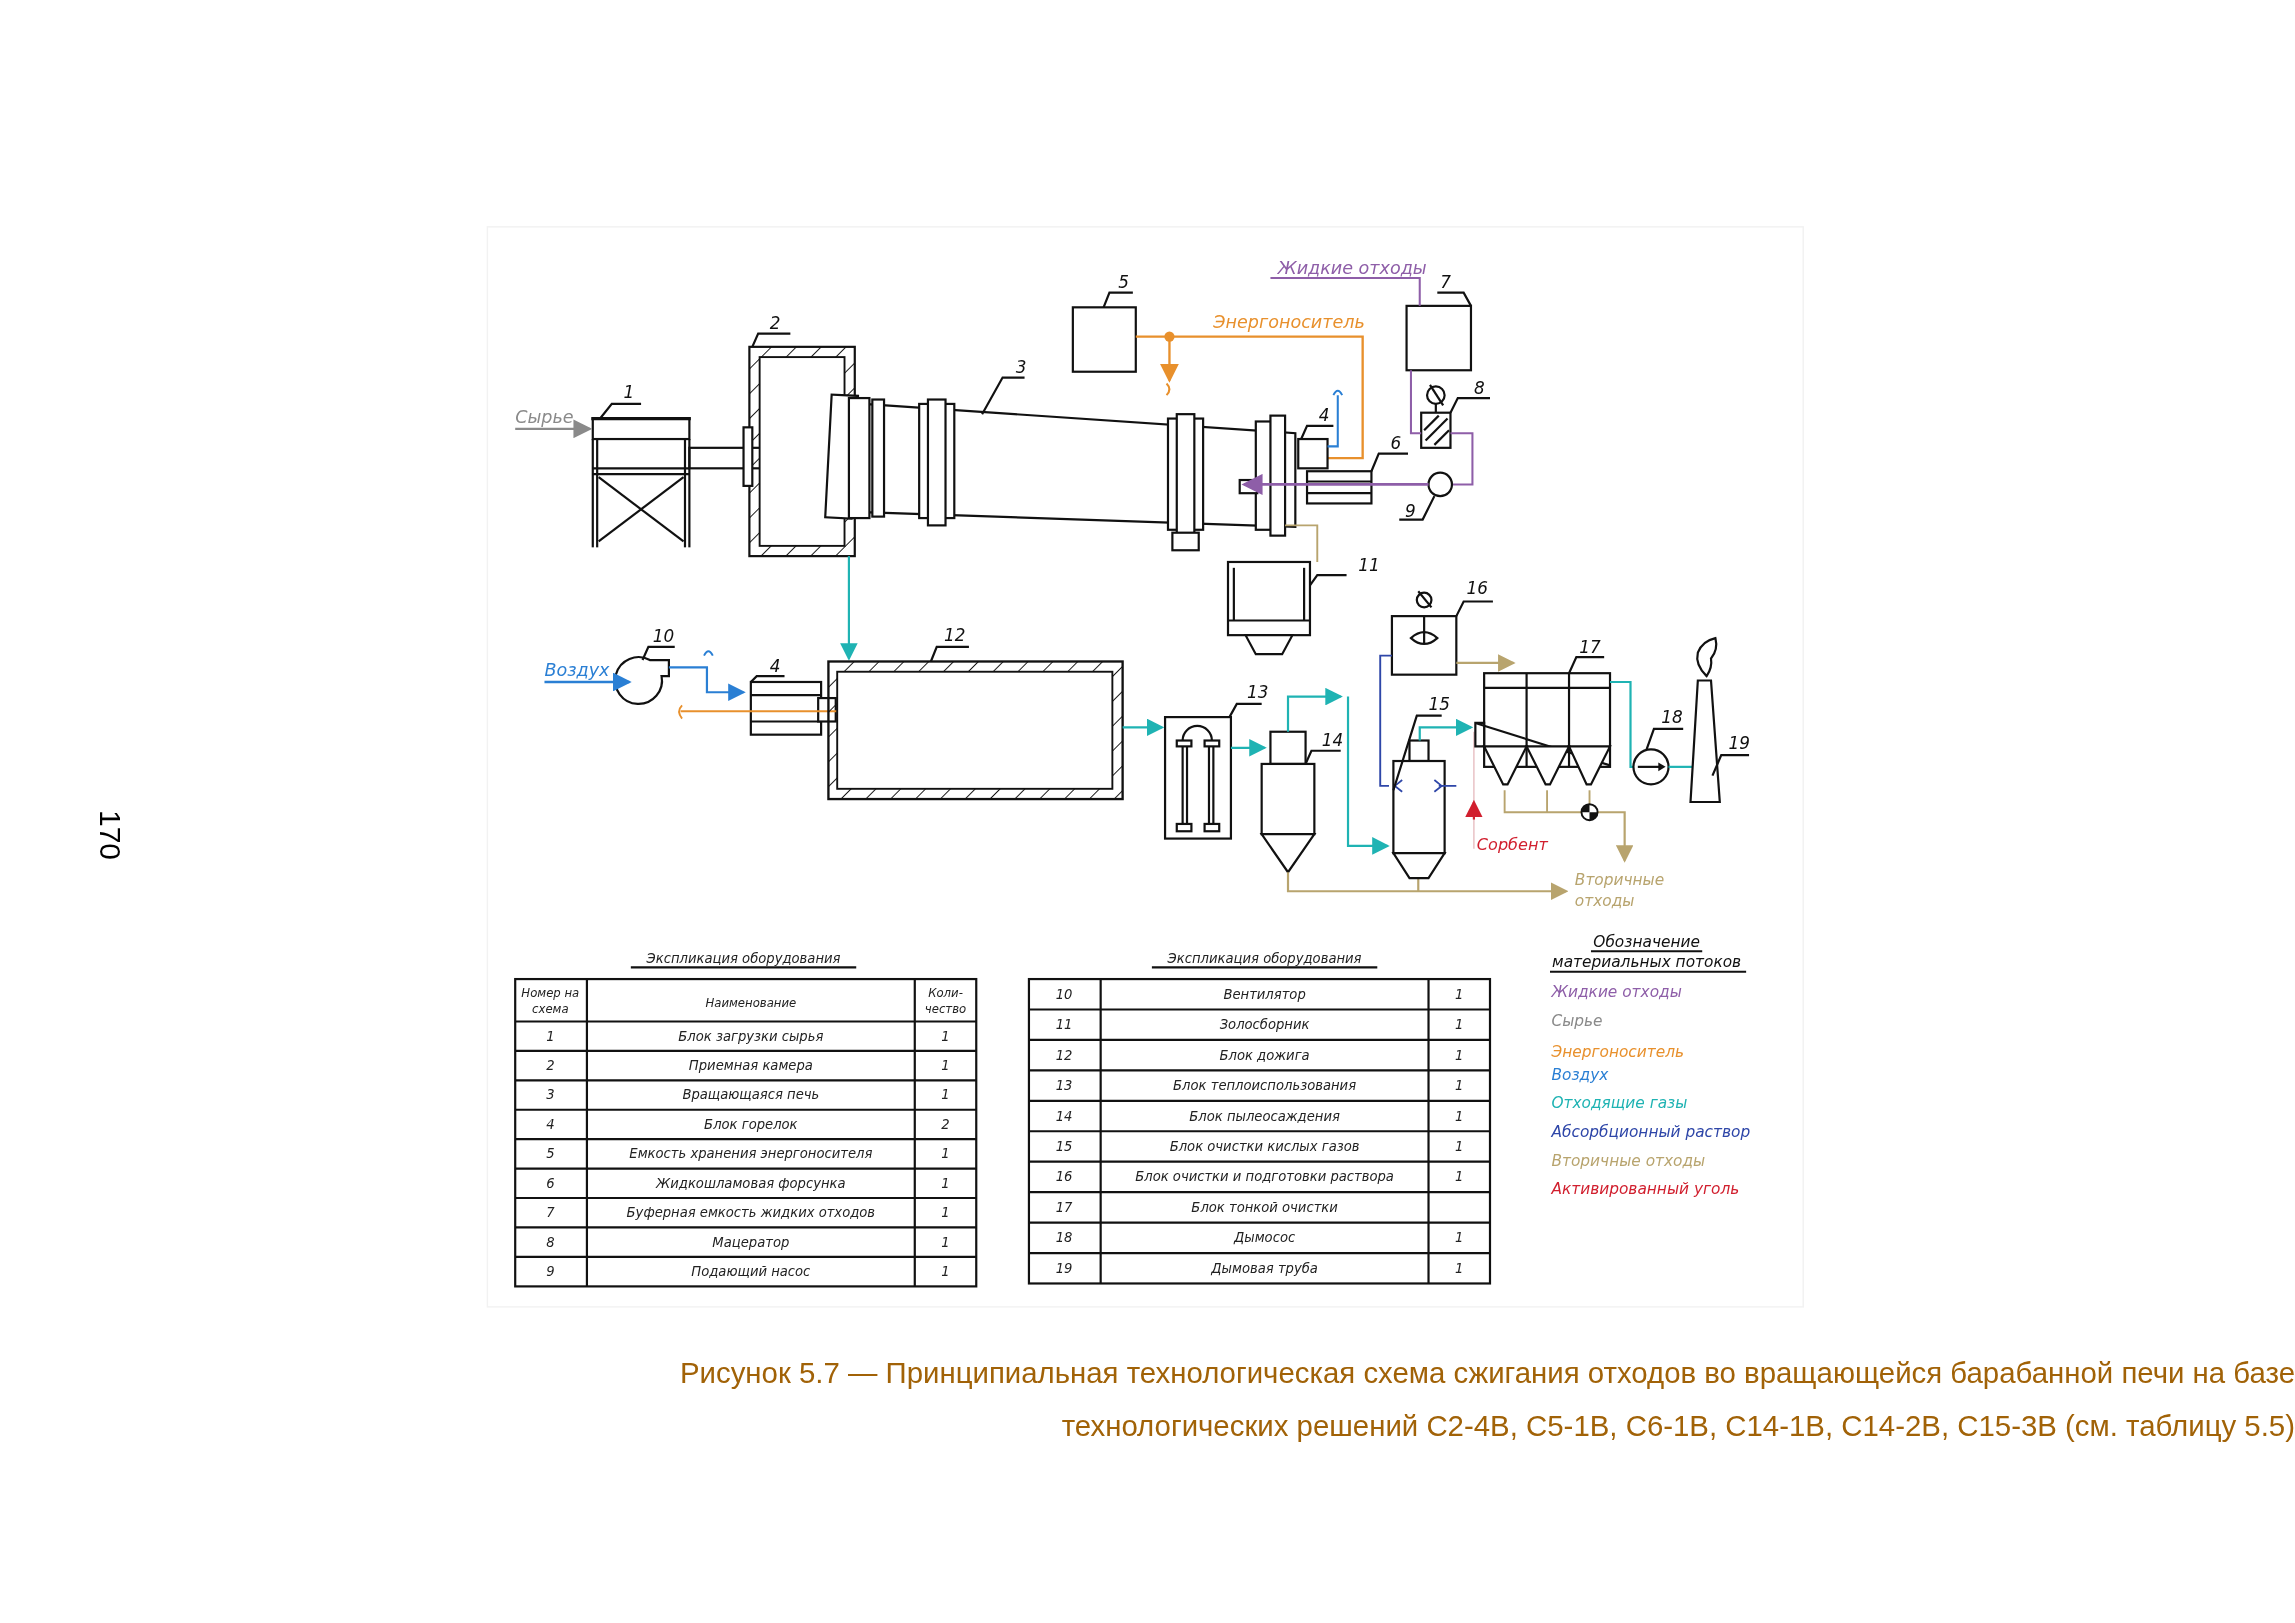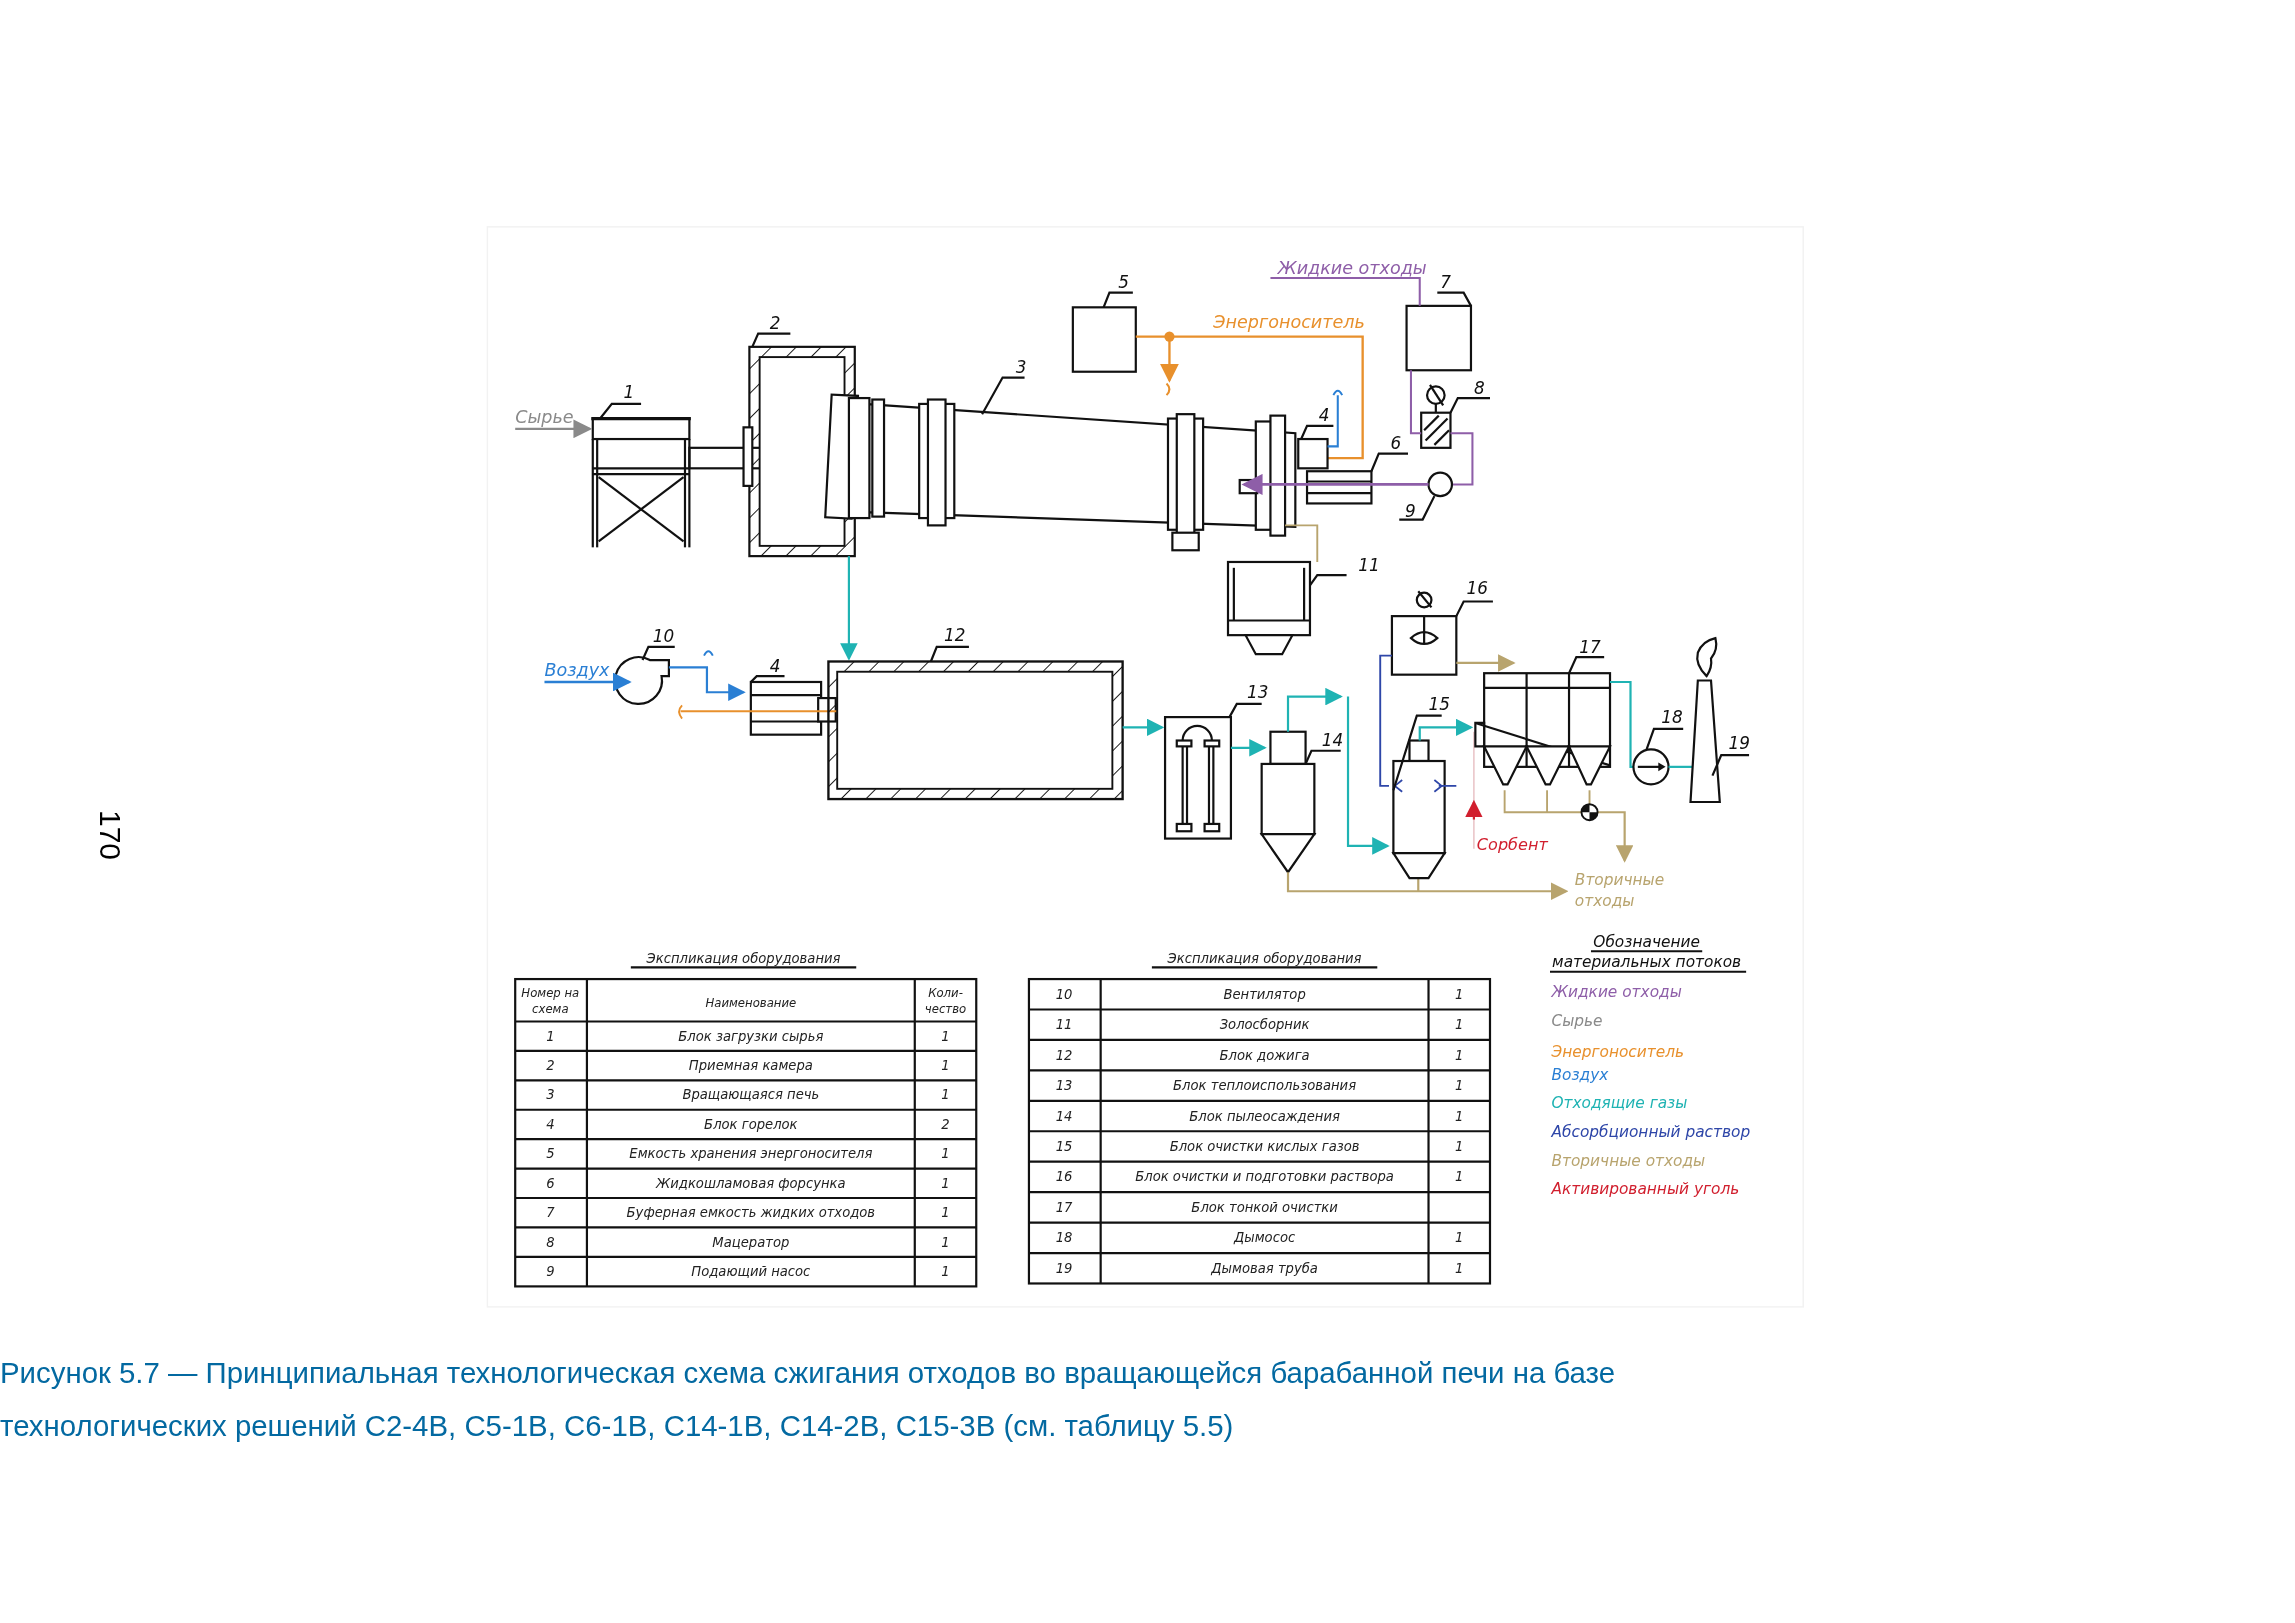--- a/index.html
+++ b/index.html
@@ -1,19 +1,19 @@
 <!DOCTYPE html>
 <html style="font-size:10.5px"><head>
 <meta charset="utf-8">
 <style>
   html, body { margin:0; padding:0; background:#ffffff; }
   body { width:2295px; height:1623px; position:relative; overflow:hidden; font-family:"Liberation Sans", sans-serif; }
   #stage { position:absolute; left:0; top:0; width:2295px; height:1623px; }
   .page-number { position:absolute; left:85px; top:818px; font-family:"Liberation Sans", sans-serif; font-size:30px; color:#000; transform:rotate(90deg); transform-origin:center; }
-  .caption { position:absolute; left:0; width:2295px; text-align:left; font-family:"Liberation Sans", sans-serif; font-size:29.4px; color:#0369a1; }
+  .caption { position:absolute; left:0; width:2295px; text-align:right; font-family:"Liberation Sans", sans-serif; font-size:29.4px; color:#a16207; }
   .caption.l1 { top:1356px; }
   .caption.l2 { top:1409px; }
   svg text { font-family:"DejaVu Sans", sans-serif; font-style:italic; }
   .ln { stroke:#111; stroke-width:1.5; fill:none; }
   .lnw { stroke:#111; stroke-width:1.5; fill:#fff; }
   .thick { stroke:#111; stroke-width:2.2; fill:none; }
   .num { font-size:11.5px; fill:#111; }
   .tblt { font-size:9px; fill:#222; }
   .tblh { font-size:8px; fill:#222; }
 </style>

